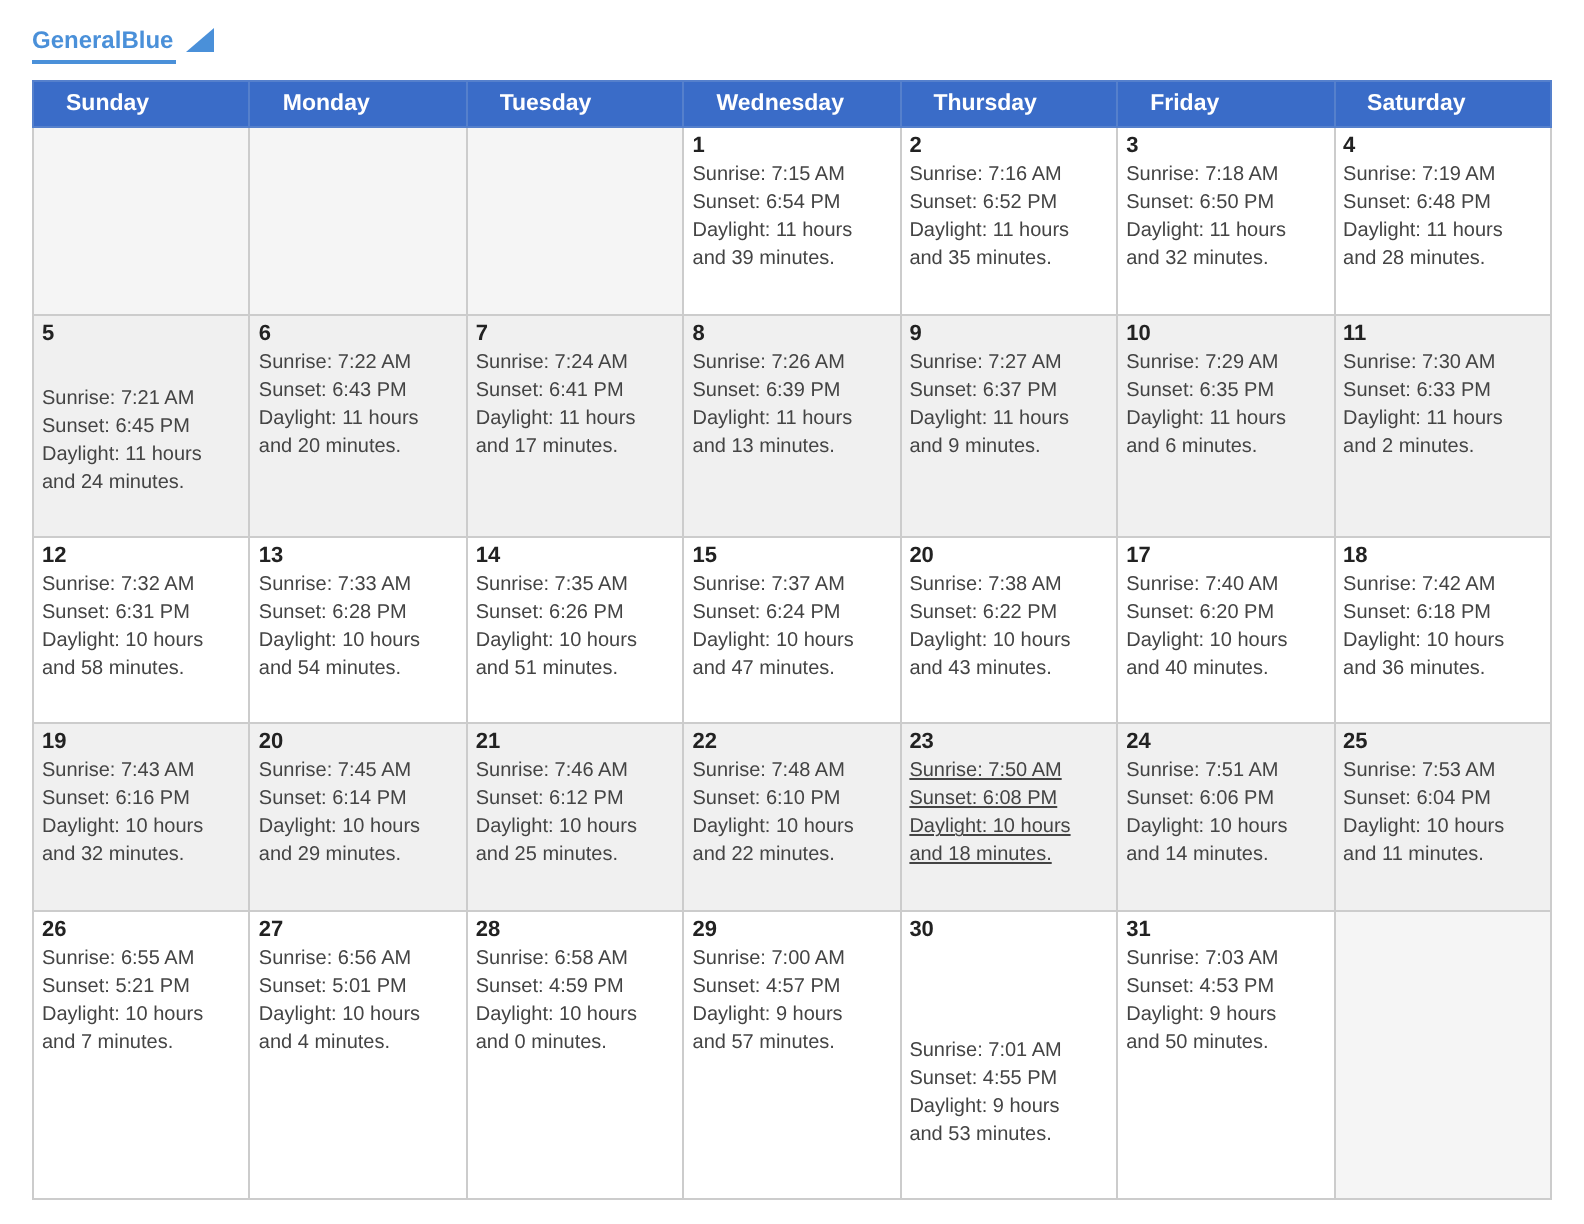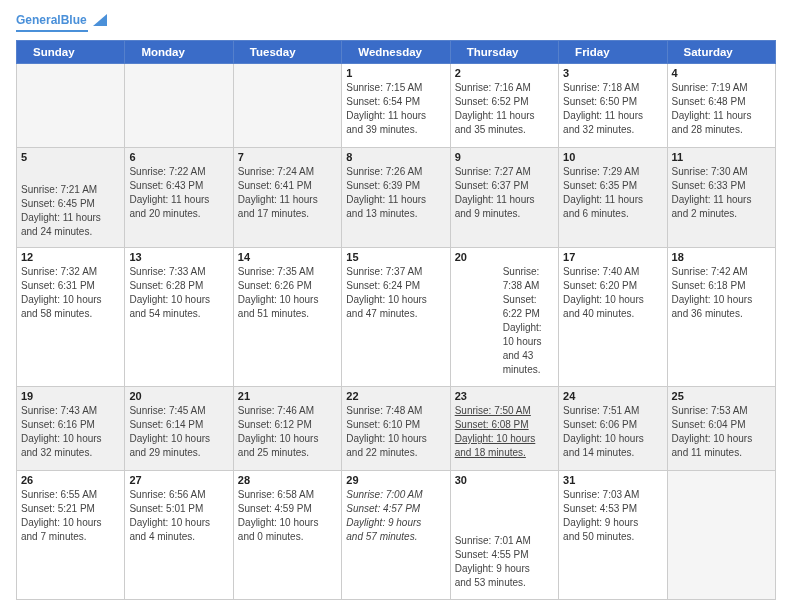--- a/index.html
+++ b/index.html
@@ -243,21 +243,21 @@
           </td>
           <td>
             <div class="day-num">15</div>
             <div class="day-info" style="white-space: pre-line;">Sunrise: 7:37 AM
 Sunset: 6:24 PM
 Daylight: 10 hours
 and 47 minutes.</div>
           </td>
           <td>
             <div class="day-num">20</div>
-            <div class="day-info" style="white-space: pre-line; margin-left: 48px;">Sunrise: 7:38 AM
+            <div class="day-info" style="white-space: pre-line;">Sunrise: 7:38 AM
 Sunset: 6:22 PM
 Daylight: 10 hours
 and 43 minutes.</div>
           </td>
           <td>
             <div class="day-num">17</div>
             <div class="day-info" style="white-space: pre-line;">Sunrise: 7:40 AM
 Sunset: 6:20 PM
 Daylight: 10 hours
 and 40 minutes.</div>
@@ -338,21 +338,21 @@
           </td>
           <td>
             <div class="day-num">28</div>
             <div class="day-info" style="white-space: pre-line;">Sunrise: 6:58 AM
 Sunset: 4:59 PM
 Daylight: 10 hours
 and 0 minutes.</div>
           </td>
           <td>
             <div class="day-num">29</div>
-            <div class="day-info" style="white-space: pre-line; font-style: italic;">Sunrise: 7:00 AM
+            <div class="day-info" style="white-space: pre-line;">Sunrise: 7:00 AM
 Sunset: 4:57 PM
 Daylight: 9 hours
 and 57 minutes.</div>
           </td>
           <td>
             <div class="day-num">30</div>
             <div class="day-info" style="white-space: pre-line; margin-top: 48px;">Sunrise: 7:01 AM
 Sunset: 4:55 PM
 Daylight: 9 hours
 and 53 minutes.</div>

